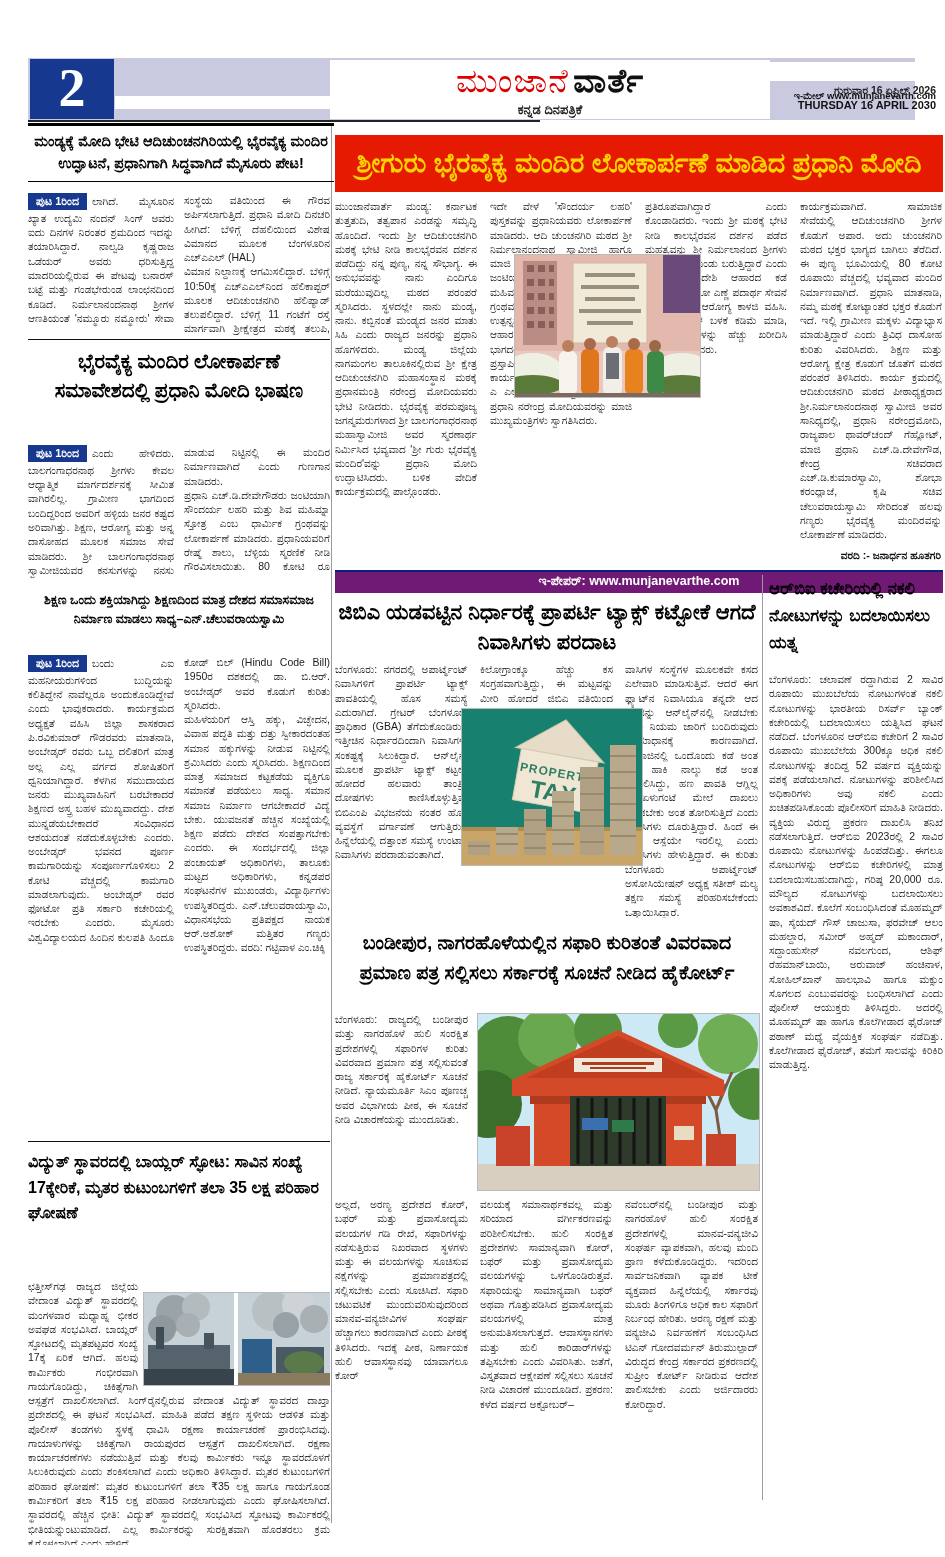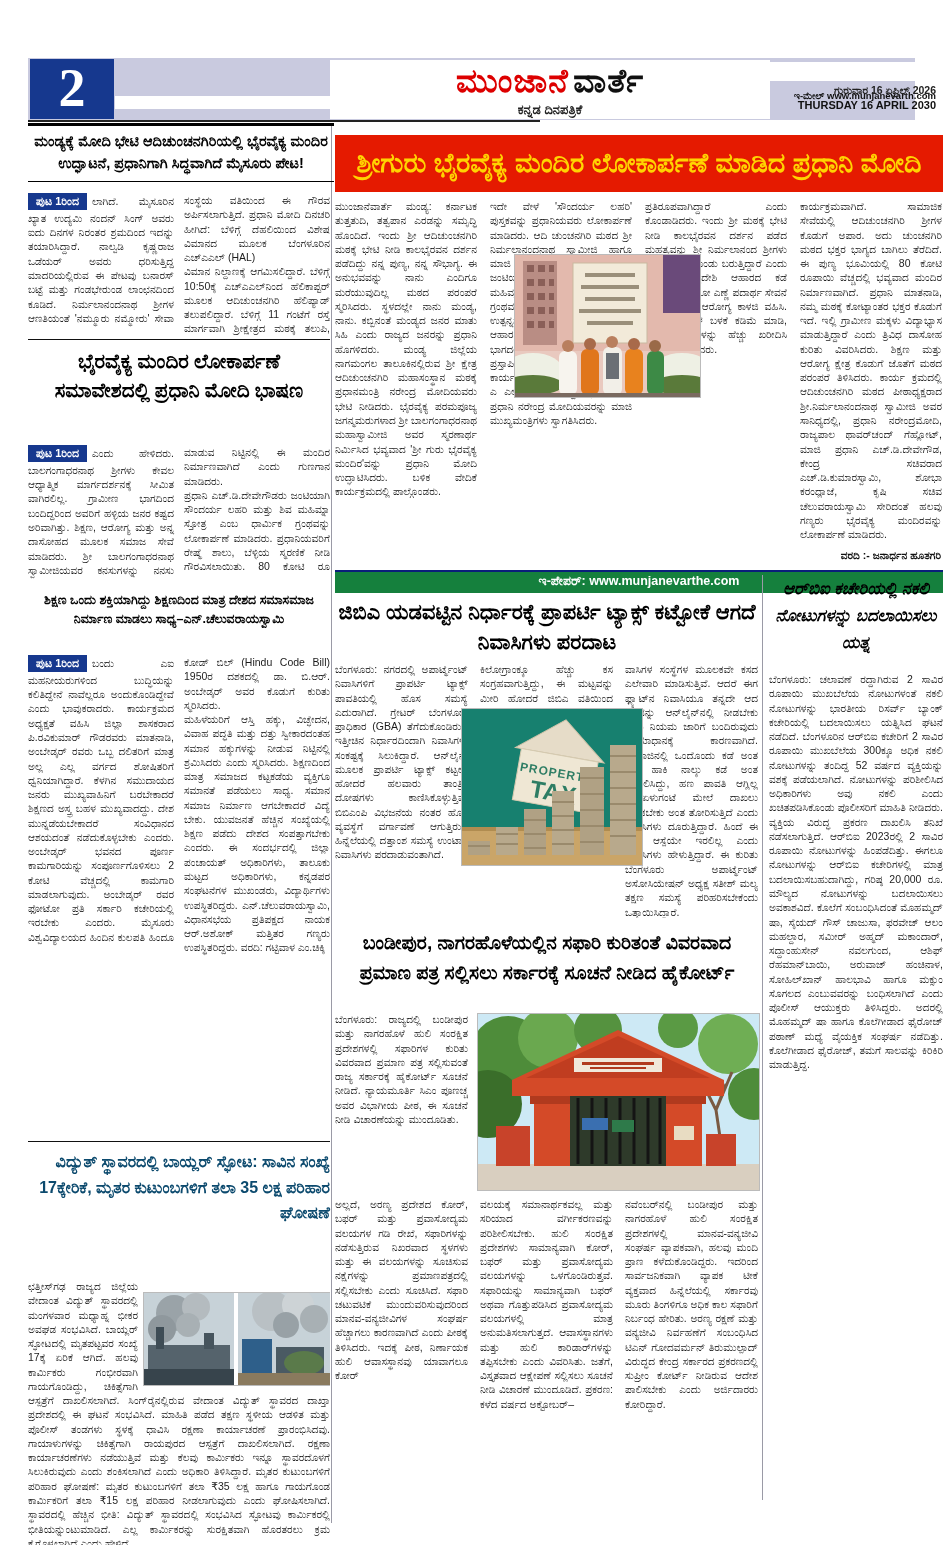--- a/index.html
+++ b/index.html
@@ -7,59 +7,59 @@
         font-family:"Liberation Sans","DejaVu Sans",sans-serif;color:#1b1b1b;}
   .abs{position:absolute;}
   
   .hdr-band{left:28px;top:58px;width:887px;height:62px;background:#c9cadf;}
   .hdr-stripe{left:115px;top:96px;width:545px;height:13px;background:#ffffff;}
   .hdr-rightstripe{left:748px;top:62px;width:192px;height:19px;background:#ffffff;}
   .pagenum{left:30px;top:59px;width:84px;height:60px;background:#16388e;color:#fff;
            font-family:"Liberation Serif","DejaVu Serif",serif;font-weight:bold;
            font-size:54px;text-align:center;line-height:58px;}
   .masthead{left:330px;top:60px;width:440px;text-align:center;background:#fff;padding:2px 0 1px 0;}
-  .mast-red{color:#dd0000;font-weight:bold;font-size:33px;letter-spacing:1px;}
+  .mast-red{color:#dd0000;font-weight:normal;font-size:33px;letter-spacing:1px;}
   .mast-black{color:#101010;font-weight:bold;font-size:33px;letter-spacing:1px;}
   .mast-sub{font-size:13px;color:#222;font-weight:bold;margin-top:1px;}
   .hdr-email{left:752px;top:64px;width:184px;font-size:9.5px;font-weight:bold;color:#111;text-align:right;margin-top:26px;}
   .hdr-datekn{left:752px;top:84px;width:184px;font-size:10.5px;font-weight:bold;color:#222;text-align:right;}
   .hdr-dateen{left:752px;top:99px;width:184px;font-size:11px;font-weight:bold;color:#111;text-align:right;}
   .hdr-rule{left:28px;top:120px;width:512px;height:0;border-top:2px solid #222;}
   
   .body-txt{font-size:10.5px;line-height:1.36;text-align:justify;color:#1c1c1c;overflow:hidden;}
   .cols2{column-count:2;column-gap:10px;}
   .tag{display:inline-block;background:#16388e;color:#fff;font-size:11px;font-weight:bold;
        padding:1px 8px;margin:0 5px 1px 0;}
   .rule{border-top:1px solid #111;height:0;}
   
   .leftcol{left:28px;top:123px;width:302px;height:1402px;}
   .l1-head{left:0;top:0;width:302px;border-top:3px solid #000;border-bottom:1px solid #000;
            padding:5px 2px 6px 2px;font-weight:bold;font-size:14.5px;line-height:1.5;text-align:center;color:#000;}
   .l2-head{font-family:"Liberation Serif","DejaVu Serif",serif;font-weight:bold;font-size:20px;
            line-height:1.45;text-align:center;color:#000;}
   .l3-head{font-weight:bold;font-size:12.5px;line-height:1.55;text-align:center;color:#000;}
-  .l4-head{font-weight:bold;font-size:16px;line-height:1.6;text-align:right;color:#0c4a6e;}
+  .l4-head{font-weight:bold;font-size:16px;line-height:1.6;text-align:left;color:#000000;}
   
   .main{left:335px;top:123px;width:608px;height:1402px;margin-top:12px;}
   .banner{left:0;top:0;width:608px;height:57px;background:#e51a00;color:#ffd400;
           font-weight:bold;font-size:27px;line-height:57px;text-align:center;white-space:nowrap;overflow:hidden;}
   .topcols{left:0;top:64px;width:608px;height:368px;display:flex;gap:13px;}
   .topcols > div{width:142px;height:368px;}
   .photo-frame{background:#fff;outline:1px solid #bbb;}
   .byline{font-weight:bold;font-size:10.5px;text-align:right;color:#111;}
-  .epaper{left:0;top:435px;width:608px;height:21px;background:#15803d;border-top:2px solid #0a1f7a;
+  .epaper{left:0;top:435px;width:608px;height:21px;background:#701a75;border-top:2px solid #0a1f7a;
           color:#fff;font-weight:bold;font-size:12.5px;line-height:19px;text-align:center;}
   .tax-head{left:0;top:462px;width:424px;font-weight:bold;font-size:21px;line-height:1.45;text-align:center;color:#000;}
   .taxcols{left:0;top:527px;width:424px;height:256px;display:flex;gap:12px;}
   .taxcols > div{width:133px;height:256px;}
   .bp-head{left:0;top:793px;width:424px;font-weight:bold;font-size:19px;line-height:1.6;text-align:center;color:#000;}
   .bpcols{left:0;top:1062px;width:424px;height:288px;display:flex;gap:12px;}
   .bpcols > div{width:133px;height:288px;}
   .vdiv{border-left:1px solid #9a9aa6;width:0;}
-  .rbi-head{left:434px;top:440px;width:174px;font-weight:bold;font-size:16.5px;line-height:1.65;text-align:center;color:#000;font-style:italic;}
+  .rbi-head{left:434px;top:440px;width:174px;font-weight:bold;font-size:16.5px;line-height:1.65;text-align:left;color:#000;}
   .rbi-body{left:434px;top:537px;width:174px;height:828px;}
 </style>
 </head>
 <body>
 
 <div class="page">
 
   <div class="abs hdr-band"></div>
   <div class="abs hdr-stripe"></div>
   <div class="abs hdr-rightstripe"></div>

